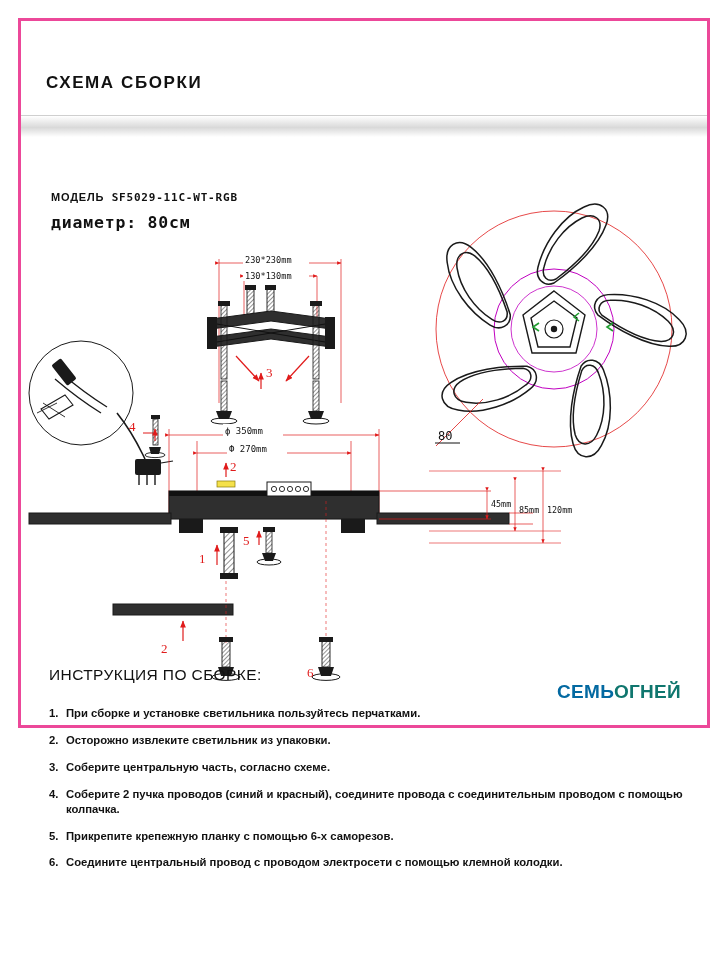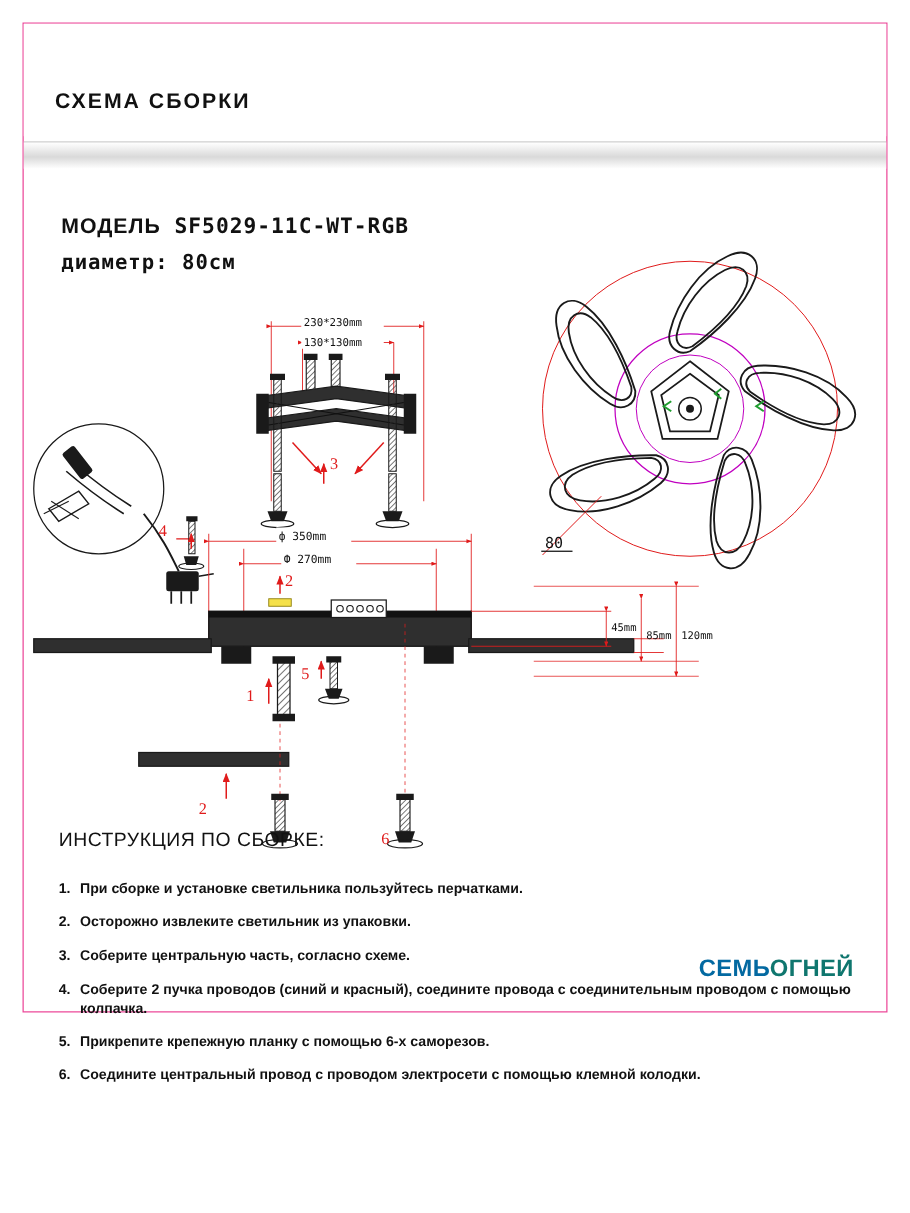--- a/index.html
+++ b/index.html
@@ -9,23 +9,23 @@
     height: 970px;
     background: #ffffff;
     font-family: "Liberation Sans", sans-serif;
     color: #1a1a1a;
     position: relative;
     overflow: hidden;
   }
   .page {
     position: absolute;
     left: 18px; top: 18px;
-    width: 692px; height: 792px;
+    width: 692px; height: 710px;
     background: #fff;
-    border: 1px solid #ec4899;
+    border: 3px solid #ec4899;
   }
   
   .header {
     position: absolute;
     left: 0; top: 0;
     width: 100%; height: 90px;
     background: #ffffff;
   }
   .header-title {
     position: absolute;
@@ -45,21 +45,21 @@
   
   .model-block { position: absolute; left: 30px; top: 152px; }
   .model-line {
     font-size: 16.5px;
     font-weight: bold;
     letter-spacing: 0.8px;
     color: #111;
     margin-bottom: 9px;
     font-family: "DejaVu Sans Mono", monospace;
   }
-  .model-line.m1 { font-size: 17px; }
+  .model-line.m1 { font-size: 11px; margin-top: 18px; }
   .model-line .lbl { font-family: "Liberation Sans", sans-serif; }
   
   .diagram {
     position: absolute;
     left: 0; top: 120px;
     width: 692px; height: 560px;
   }
   svg { display: block; }
   
   .instr-title {

